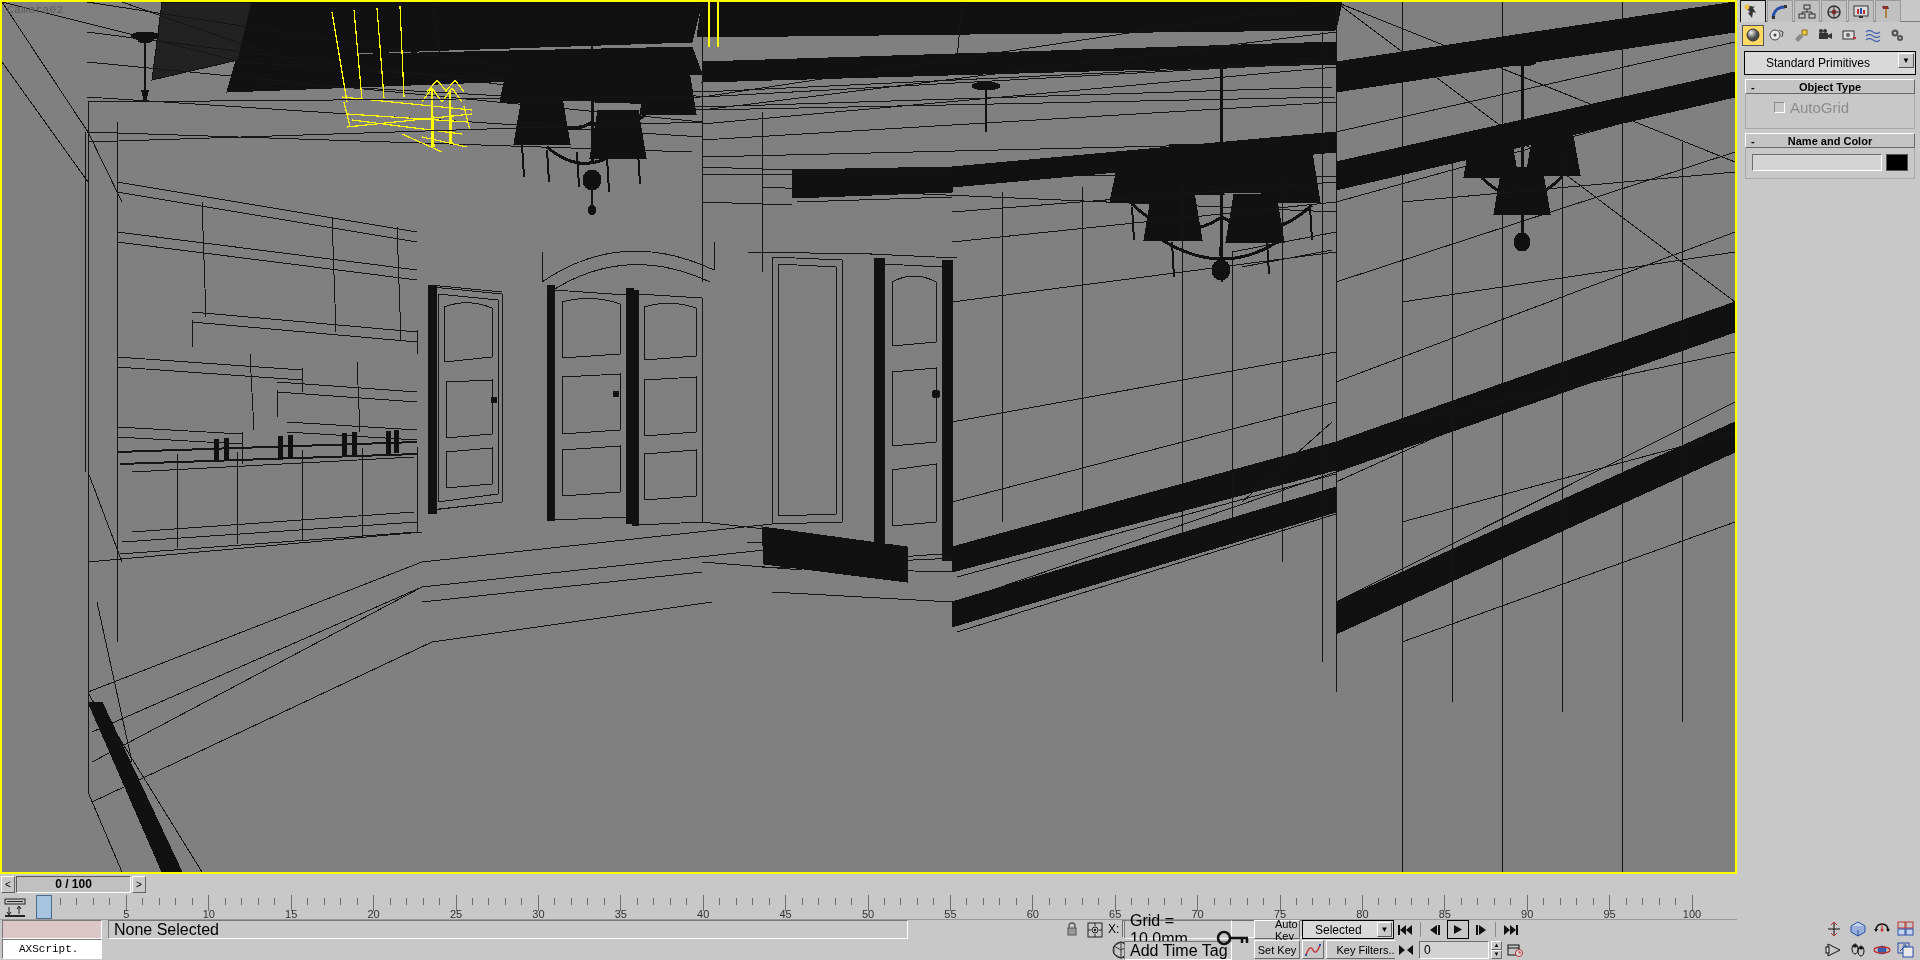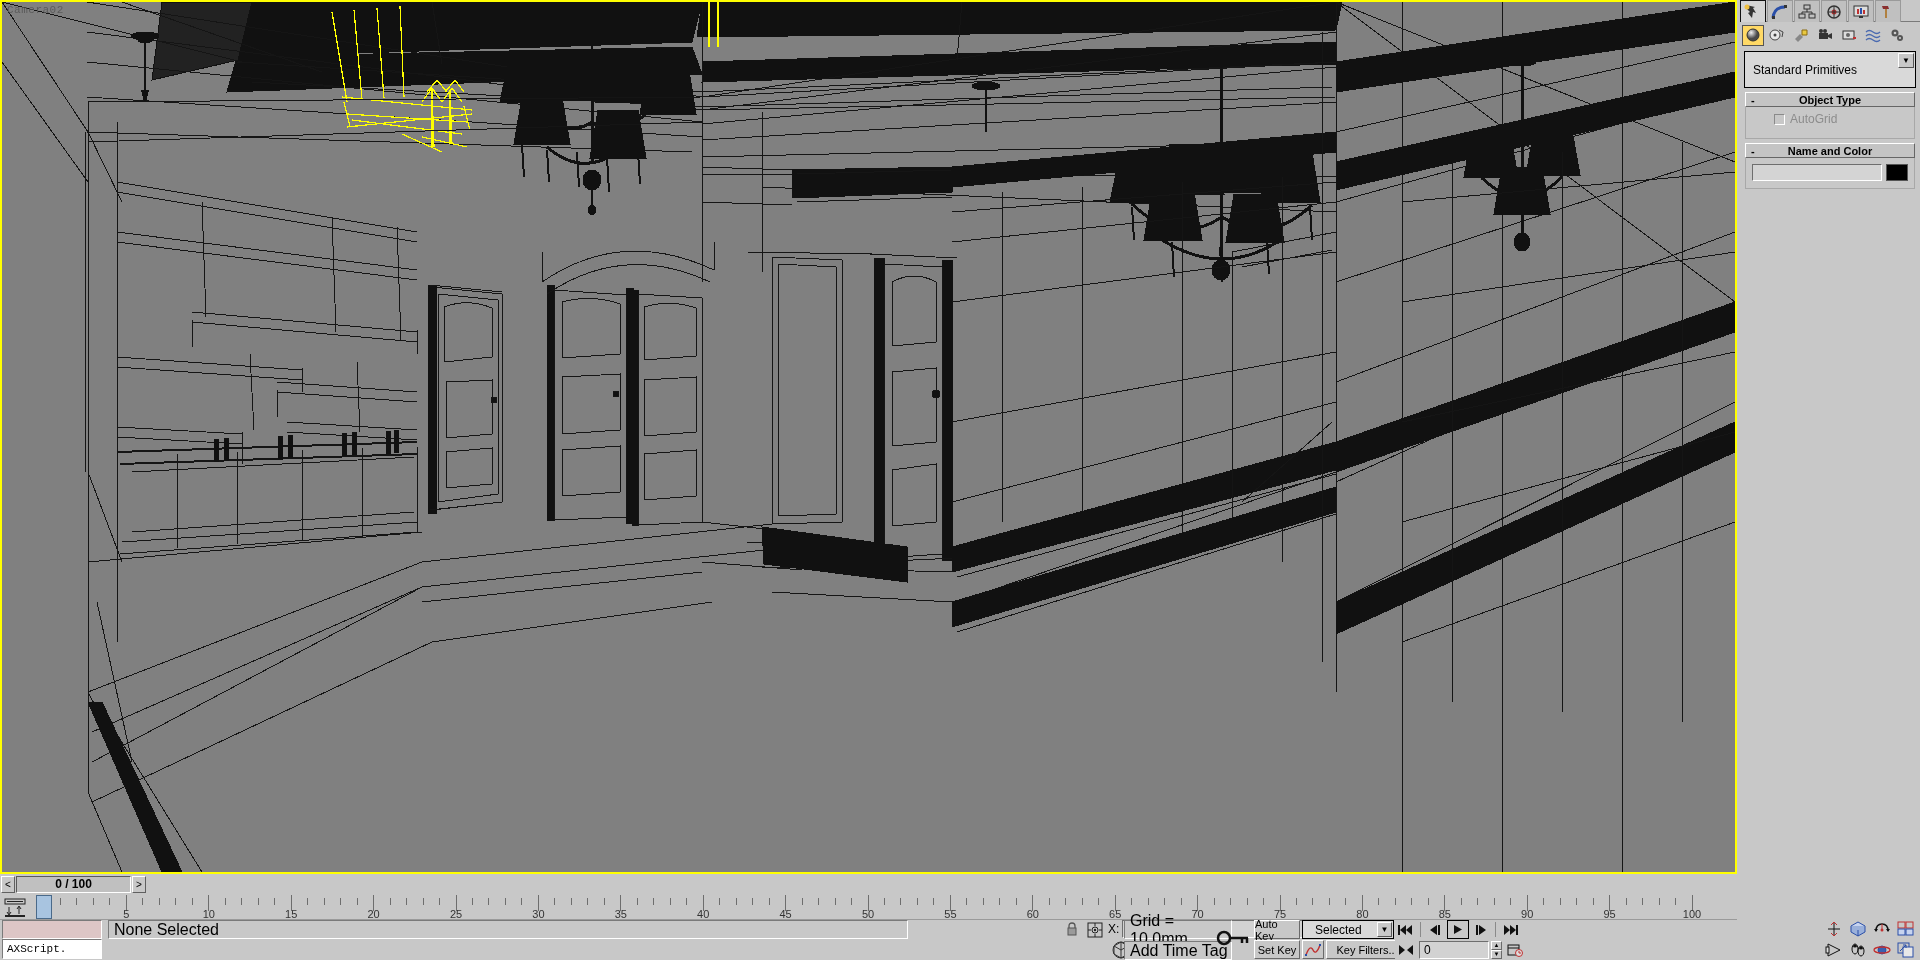--- a/index.html
+++ b/index.html
@@ -47,23 +47,23 @@
     display:flex; align-items:center; gap:2px;
     padding:3px 2px; height:26px;
   }
   .cp-cat {
     width:22px; height:21px; display:flex; align-items:center; justify-content:center;
     background:#c8c8c8; border:1px solid transparent;
   }
   .cp-cat.active { background:#ffd966; border:1px solid #555; }
 
   .cp-combo {
-    margin:3px 4px; height:37px; background:#d9d9d9;
+    margin:3px 4px; height:24px; background:#d9d9d9;
     border:1px solid #000; display:flex; align-items:center;
-    padding-left:8px; font-size:12px; position:relative;
+    padding-left:21px; font-size:12px; position:relative;
   }
   .cp-combo .arrow {
     position:absolute; right:1px; top:1px; width:16px; height:15px;
     background:#c8c8c8; border:1px solid #fff; border-right-color:#555; border-bottom-color:#555;
     display:flex; align-items:center; justify-content:center; font-size:8px;
   }
 
   .rollout { margin:4px 5px 0 5px; }
   .rollout-hdr {
     height:15px; background:#c4c4c4;
@@ -73,21 +73,21 @@
   }
   .rollout-hdr .minus { position:absolute; left:5px; font-weight:bold; }
   .rollout-body {
     border:1px solid #a8a8a8; border-top:none; padding:5px 6px 7px 6px;
   }
   .autogrid-row { display:flex; align-items:center; gap:5px; margin-bottom:5px; padding-left:22px; }
   .chk {
     width:11px; height:11px; background:#c8c8c8;
     border:1px solid #8a8a8a; border-right-color:#fff; border-bottom-color:#fff;
   }
-  .autogrid-lbl { color:#8c8c8c; font-size:12px; }
+  .autogrid-lbl { color:#8c8c8c; font-size:15px; }
 
   .btn-grid { display:grid; grid-template-columns:1fr 1fr; gap:3px; }
   .obj-btn {
     height:16px; background:#cfcfcf;
     border:1px solid #fff; border-right-color:#6a6a6a; border-bottom-color:#6a6a6a;
     display:flex; align-items:center; justify-content:center;
     font-size:11px;
   }
   .nc-row { display:flex; gap:4px; align-items:center; margin-top:1px; }
   .nc-field {
@@ -133,21 +133,21 @@
 
   #ms-listener { position:absolute; left:2px; top:0px; width:100px; height:40px; }
   #ms-top {
     width:100px; height:19px; background:#ddc6c6;
     border:1px solid #7a7a7a; border-right-color:#fff; border-bottom-color:#fff;
   }
   #ms-bot {
     width:100px; height:20px; background:#fff;
     border:1px solid #7a7a7a; border-right-color:#fff; border-bottom-color:#fff;
     font-family:"Liberation Mono", monospace; font-size:11px;
-    padding-left:4px; overflow:hidden; white-space:nowrap;
+    padding-left:16px; overflow:hidden; white-space:nowrap;
     display:flex; align-items:center;
   }
 
   #status-fields { position:absolute; left:108px; top:0px; width:950px; height:40px; }
   .st-field {
     height:19px; background:#c8c8c8;
     border:1px solid #7a7a7a; border-right-color:#fff; border-bottom-color:#fff;
     display:flex; align-items:center; padding-left:5px; font-size:16px;
   }
   #st-sel { width:800px; margin-bottom:1px; }
@@ -167,21 +167,21 @@
   }
 
   #anim-area { position:absolute; left:1240px; top:0px; height:40px; }
 
   .kbtn {
     background:#c8c8c8;
     border:1px solid #fff; border-right-color:#6a6a6a; border-bottom-color:#6a6a6a;
     display:flex; align-items:center; justify-content:center;
     font-size:11px;
   }
-  #autokey { position:absolute; left:14px; top:0px; width:46px; height:19px; }
+  #autokey { position:absolute; left:14px; top:0px; width:46px; height:19px;padding-left:20px; }
   #setkey  { position:absolute; left:14px; top:20px; width:46px; height:19px; }
   #keymode-combo {
     position:absolute; left:62px; top:0px; width:92px; height:19px;
     background:#d9d9d9; border:1px solid #000;
     display:flex; align-items:center; padding-left:12px; font-size:12px;
   }
   #keymode-combo .arrow {
     position:absolute; right:1px; top:1px; width:15px; height:15px;
     background:#c8c8c8; border:1px solid #fff; border-right-color:#555; border-bottom-color:#555;
     display:flex; align-items:center; justify-content:center; font-size:8px;

